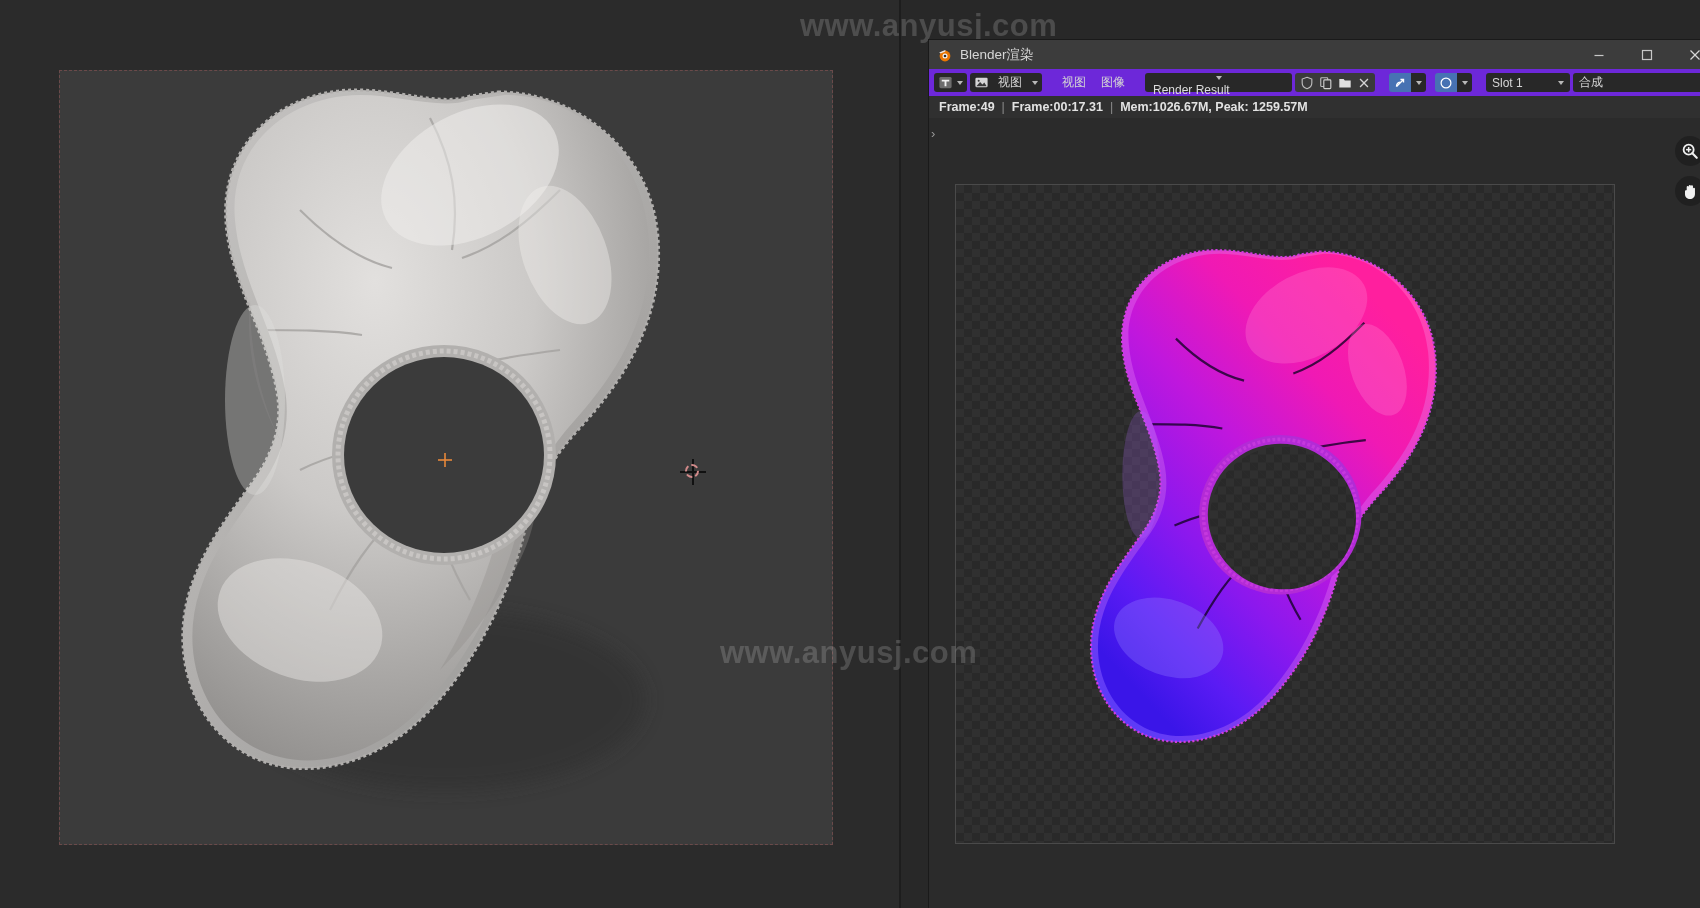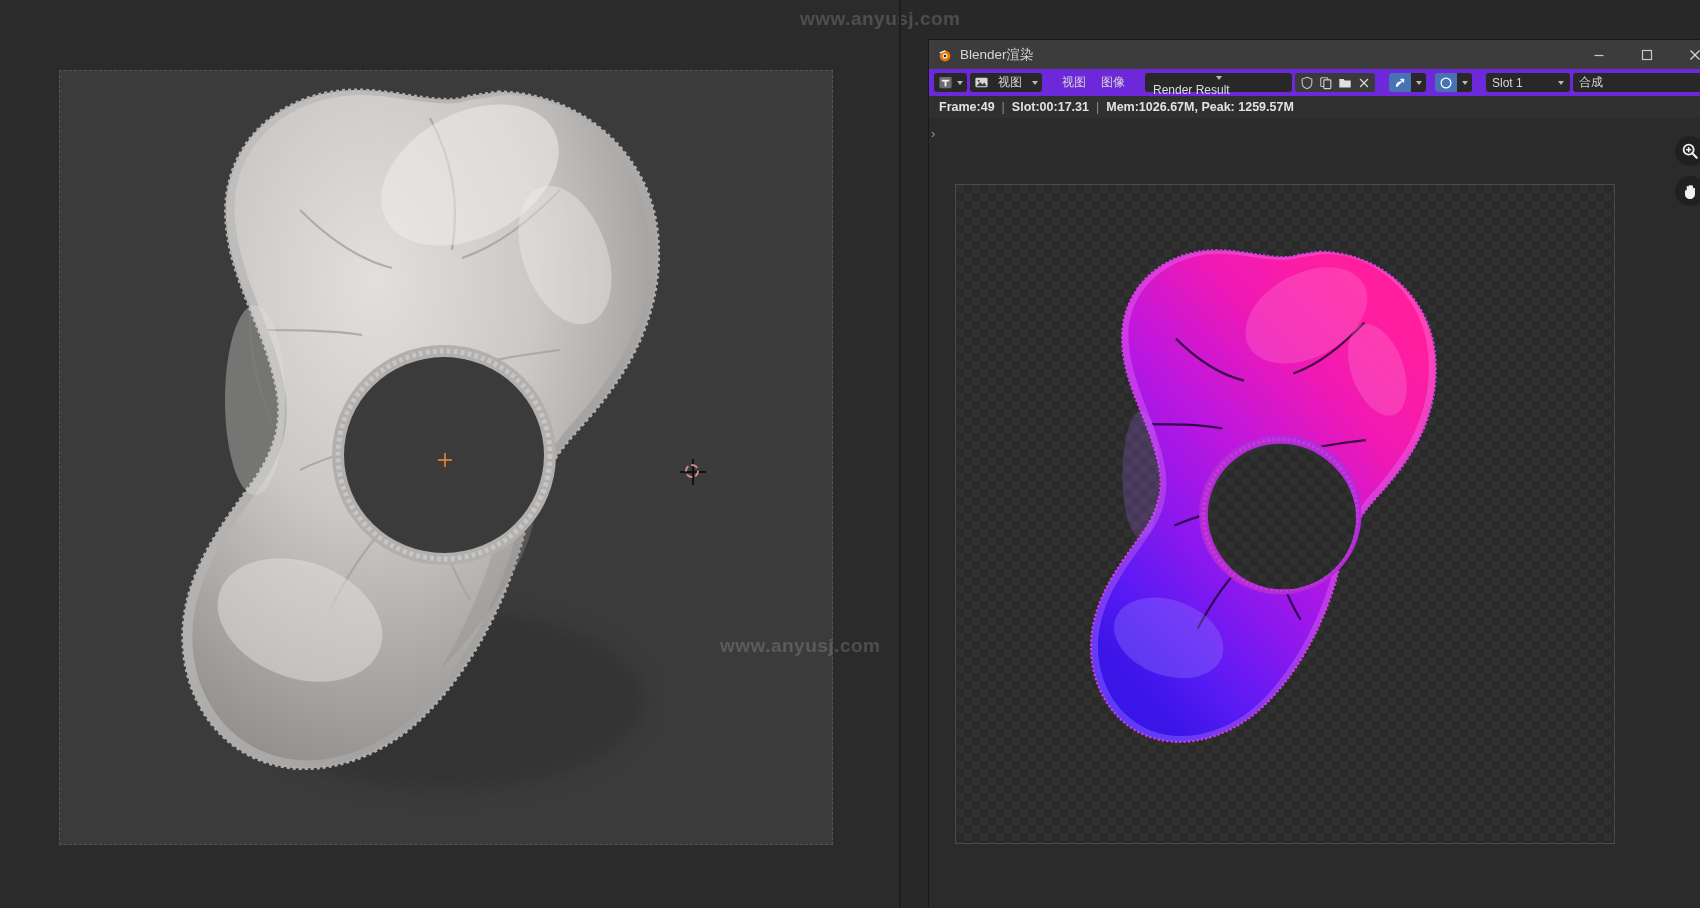--- a/index.html
+++ b/index.html
@@ -36,21 +36,21 @@
     height: 775px;
     background: #3b3b3b;
     border: 1px dashed #6b4a4a;
     box-sizing: border-box;
   }
 
   
   .watermark {
     position: absolute;
     color: rgba(205,205,205,0.22);
-    font-size: 19px;
+    font-size: 31px;
     font-weight: bold;
     letter-spacing: 0.5px;
     white-space: nowrap;
     pointer-events: none;
     font-family: "Liberation Sans", sans-serif;
   }
   .wm-top { left: 800px; top: 8px; }
   .wm-mid { left: 720px; top: 635px; }
 
   
@@ -540,21 +540,21 @@
 
       <div class="layer-select">
         <span>合成</span>
         <span class="chev"></span>
       </div>
     </div>
 
     <div class="statusrow">
       <span class="stat">Frame:49</span>
       <span class="bar">|</span>
-      <span class="stat">Slot:00:17.31</span>
+      <span class="stat">Frame:00:17.31</span>
       <span class="bar">|</span>
       <span class="stat">Mem:1026.67M, Peak: 1259.57M</span>
     </div>
 
     <div class="img-editor">
 
       <span class="side-toggle">›</span>
 
       <div class="round-tool rt-zoom">
         <svg width="18" height="18" viewBox="0 0 20 20">

